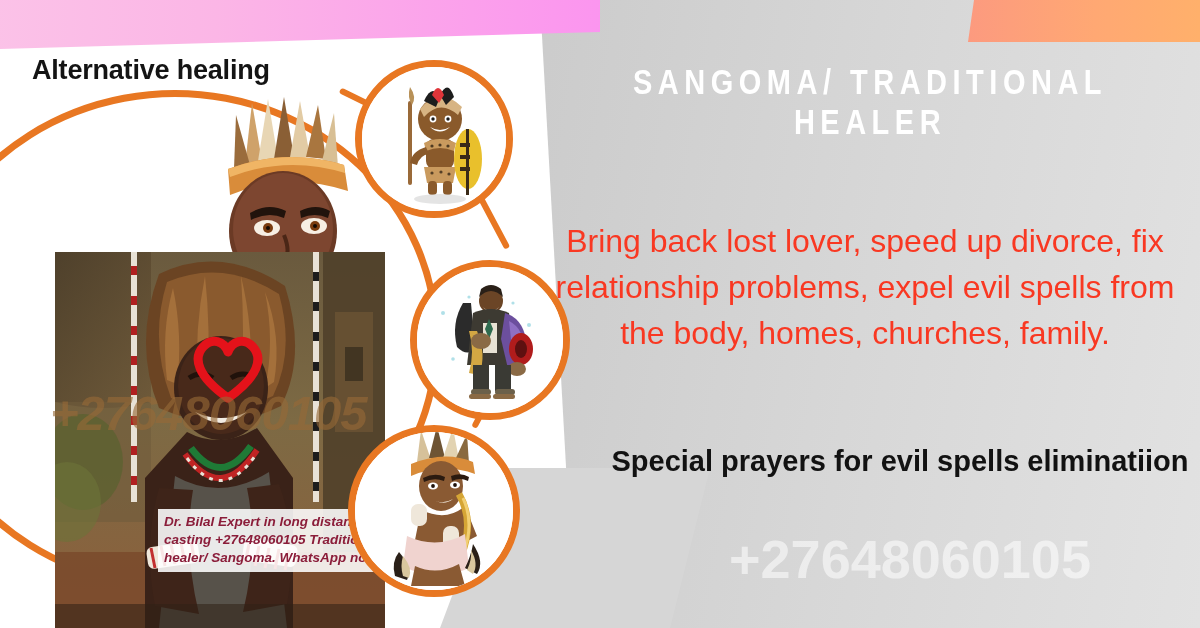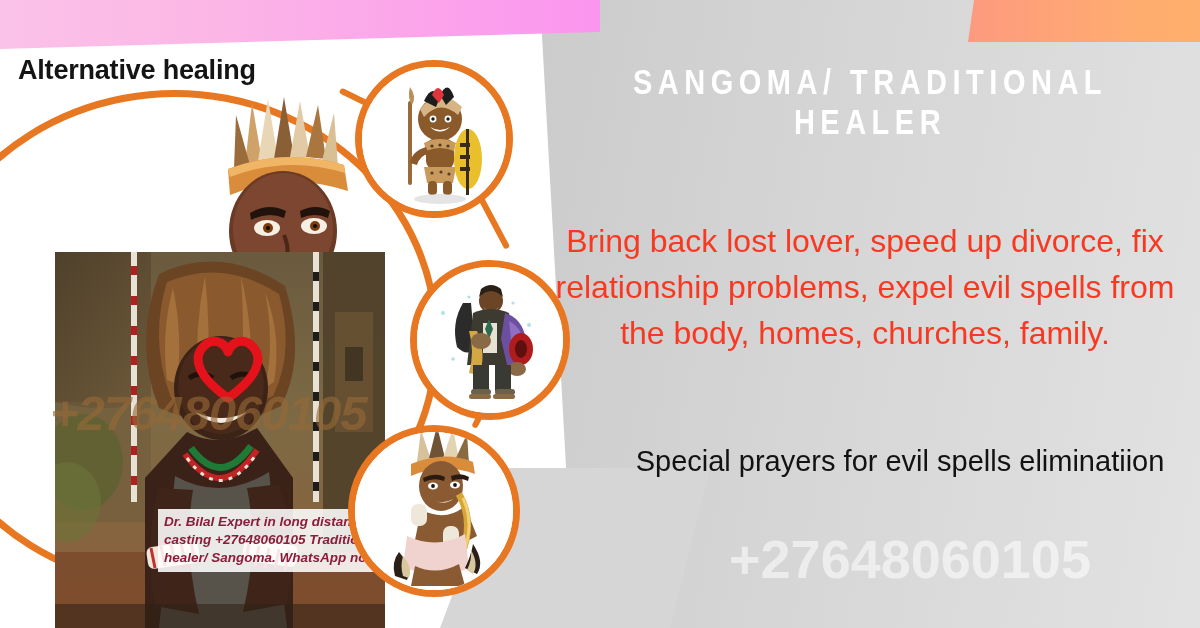--- a/index.html
+++ b/index.html
@@ -27,21 +27,21 @@
     clip-path:polygon(6px 0px, 232px 0px, 232px 42px, 0px 42px);
   }
   .gray-wedge-bottom{
     position:absolute;left:440px;bottom:0;width:270px;height:160px;
     background:#d6d6d6;
     clip-path:polygon(60px 0px, 270px 0px, 230px 160px, 0px 160px);
   }
 
   
   .alt-heading{
-    position:absolute;left:18px;top:55px;
+    position:absolute;left:32px;top:55px;
     font-size:27px;font-weight:bold;color:#141414;letter-spacing:-0.2px;
     font-family:"Liberation Sans",sans-serif;
   }
 
   
   .big-ring{
     position:absolute;left:-90px;top:90px;width:530px;height:500px;
     border:7px solid #e87722;border-radius:50%;
     box-sizing:border-box;
   }
@@ -129,21 +129,21 @@
     color:#ffffff;font-weight:bold;font-size:62px;
     letter-spacing:6px;text-align:center;line-height:66px;
   }
   .red-copy{
     position:absolute;left:540px;top:218px;width:650px;
     color:#f93822;font-weight:normal;font-size:32px;line-height:46px;
     text-align:center;
   }
   .black-copy{
     position:absolute;left:600px;top:440px;width:600px;
-    color:#121212;font-weight:normal;font-size:29px;line-height:42px;
+    color:#121212;font-weight:bold;font-size:29px;line-height:42px;
     text-align:center;
   }
   .wm-right{
     position:absolute;left:620px;top:528px;width:580px;
     color:rgba(255,255,255,0.55);font-weight:bold;font-size:54px;
     text-align:center;letter-spacing:0px;
   }
 </style>
 </head>
 <body>

